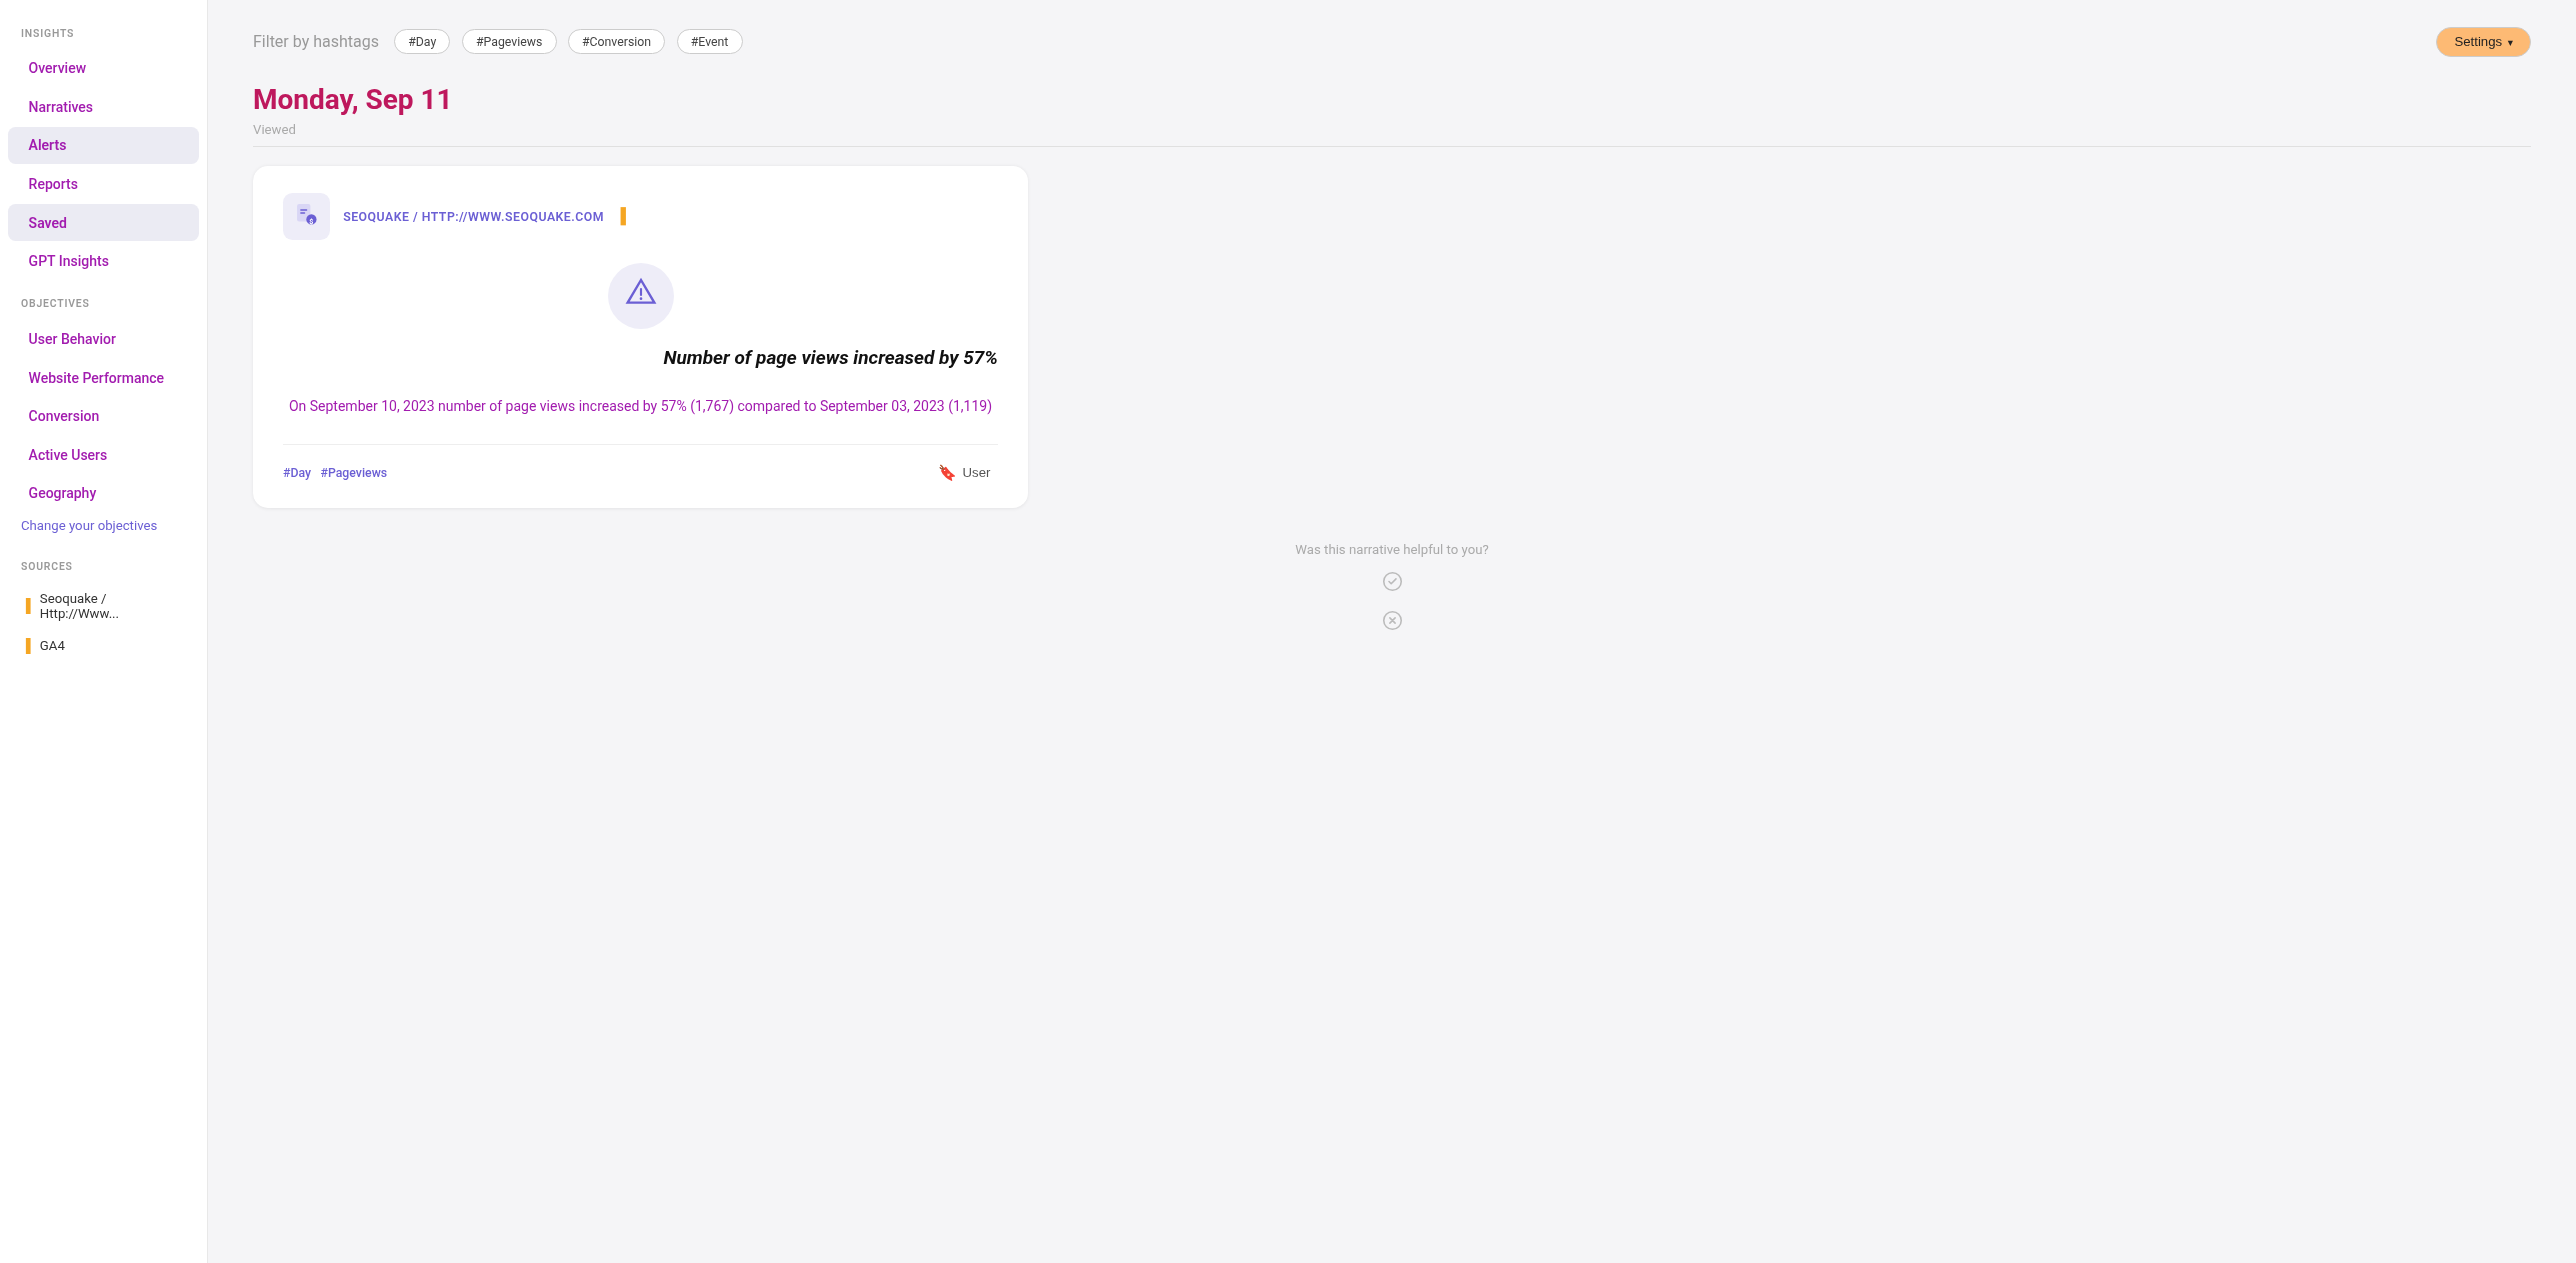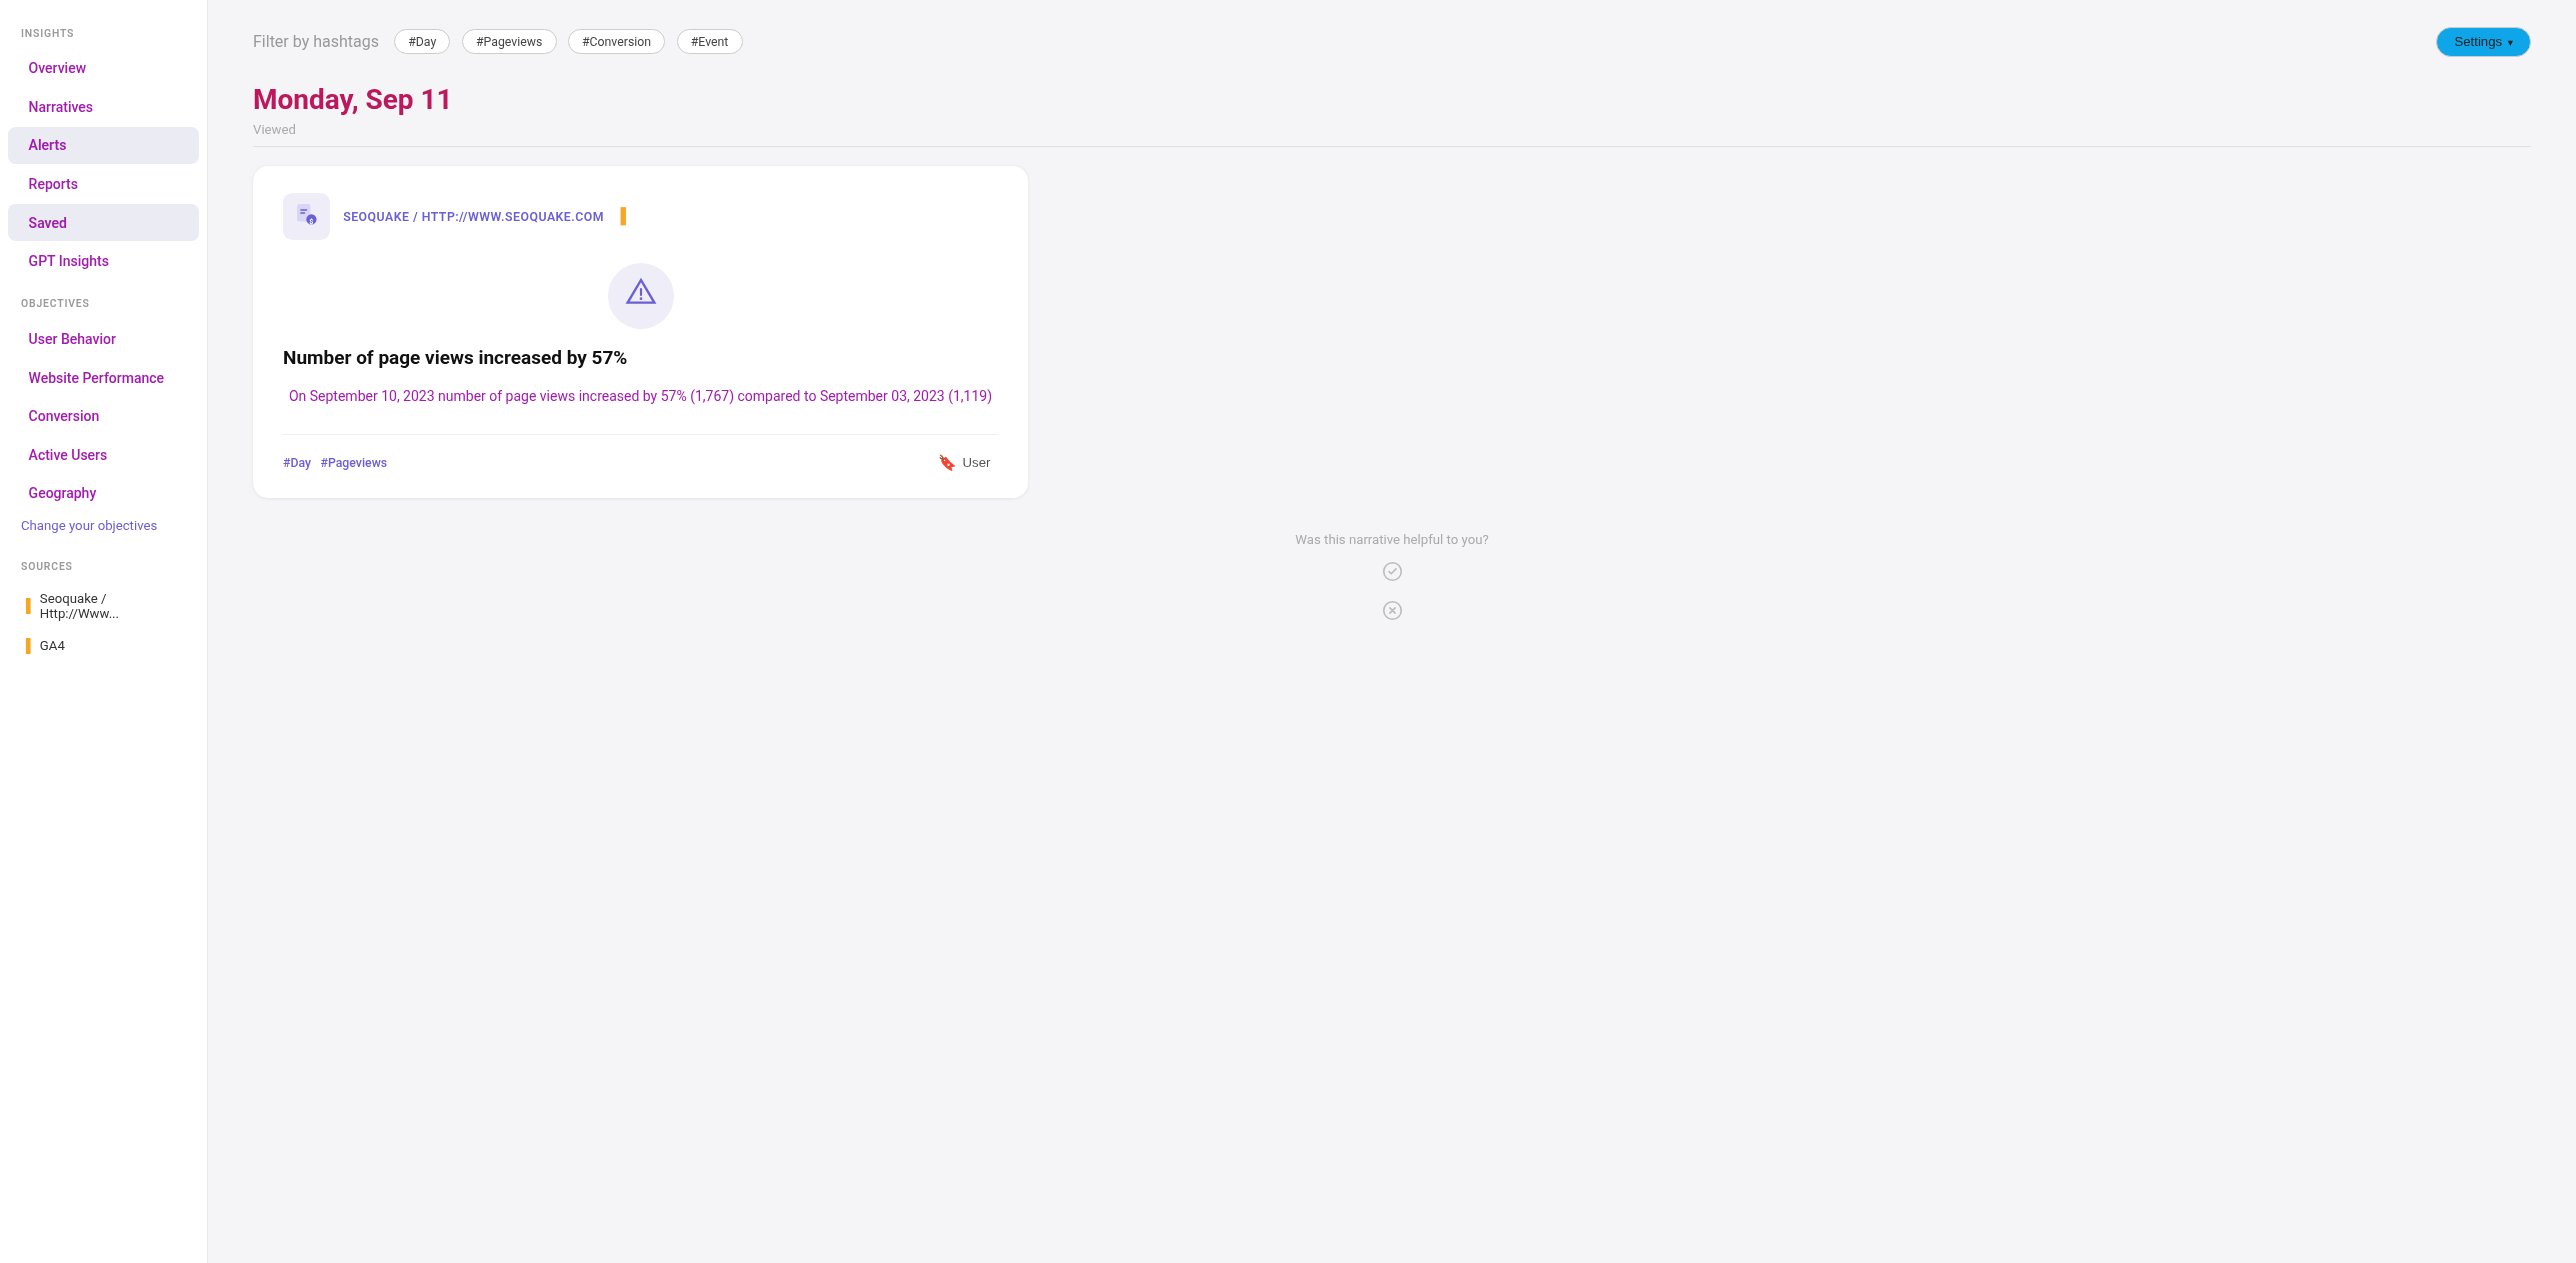--- a/index.html
+++ b/index.html
@@ -107,21 +107,21 @@
 
     .settings-btn {
       display: flex;
       align-items: center;
       gap: 5.7px;
       border: 1.4px solid #ccc;
       border-radius: 19px;
       padding: 6.6px 17px;
       font-size: 13.2px;
       font-weight: 500;
-      background: #0ea5e9;
+      background: #fdba74;
       cursor: pointer;
       color: #222;
     }
 
     
     .date-heading {
       font-size: 28px;
       font-weight: 700;
       color: #be185d;
       margin-bottom: 5.7px;
@@ -190,25 +190,26 @@
       display: flex;
       align-items: center;
       justify-content: center;
     }
     .card-alert-triangle {
       font-size: 28px;
       color: #6b5fd4;
     }
 
     .card-main-text {
-      text-align: left;
+      text-align: right;
       font-size: 19px;
       font-weight: 700;
       color: #111;
-      margin-bottom: 16px;
+      margin-bottom: 26px;
+      font-style: italic;
     }
     .card-sub-text {
       text-align: center;
       font-size: 14px;
       color: #a21caf;
       line-height: 1.6;
       margin-bottom: 26.5px;
     }
 
     .card-footer {

